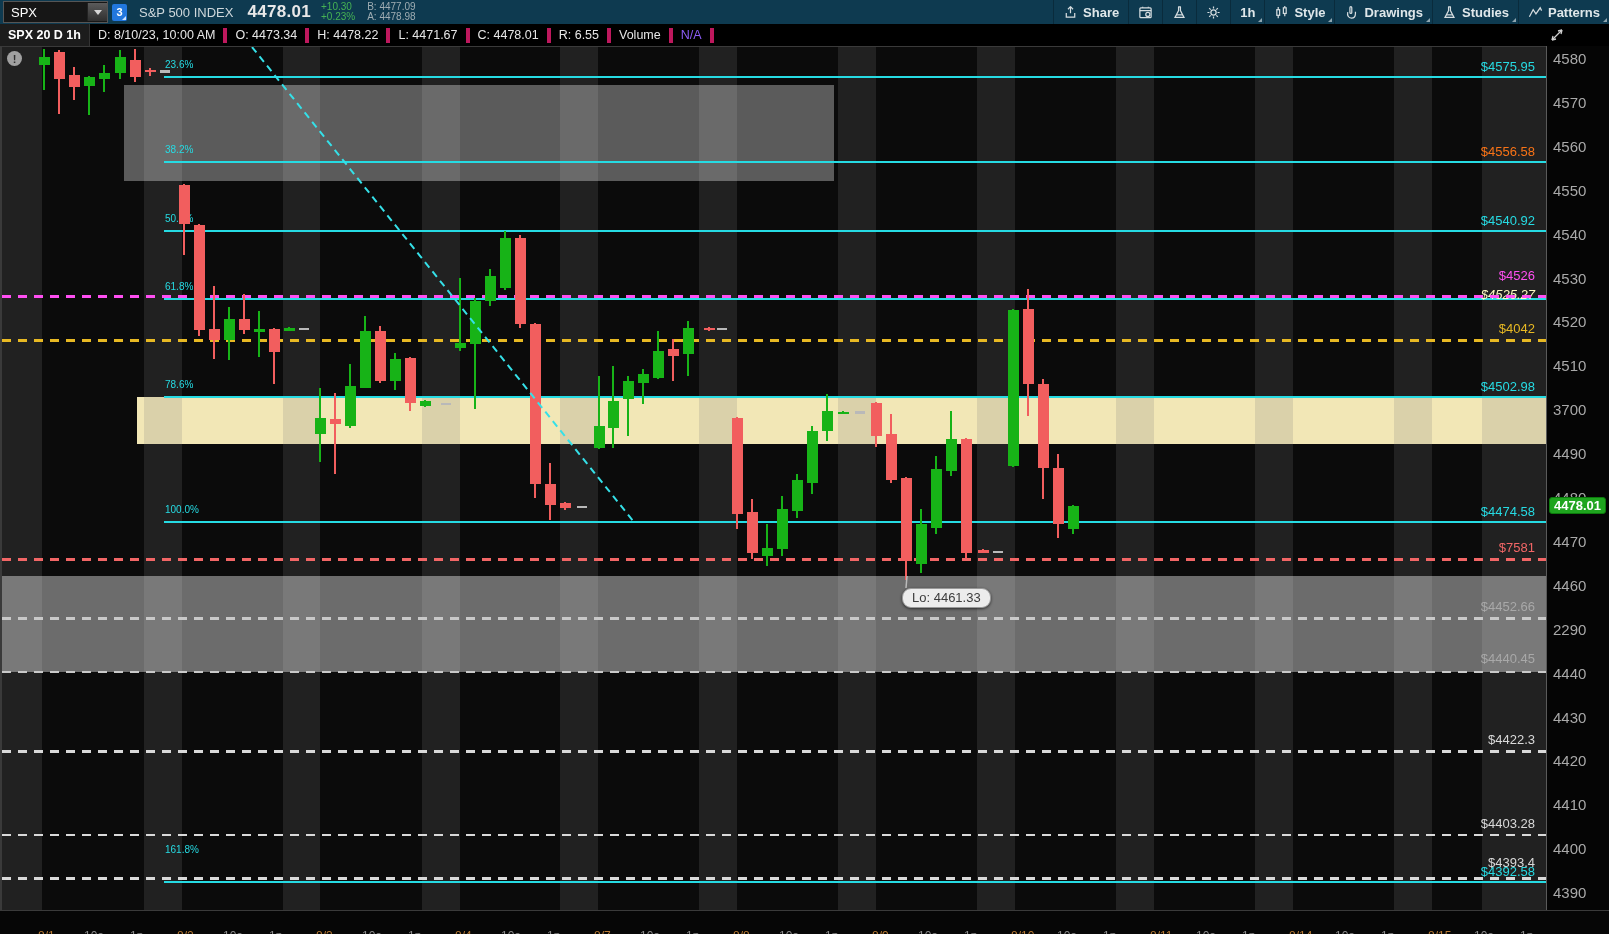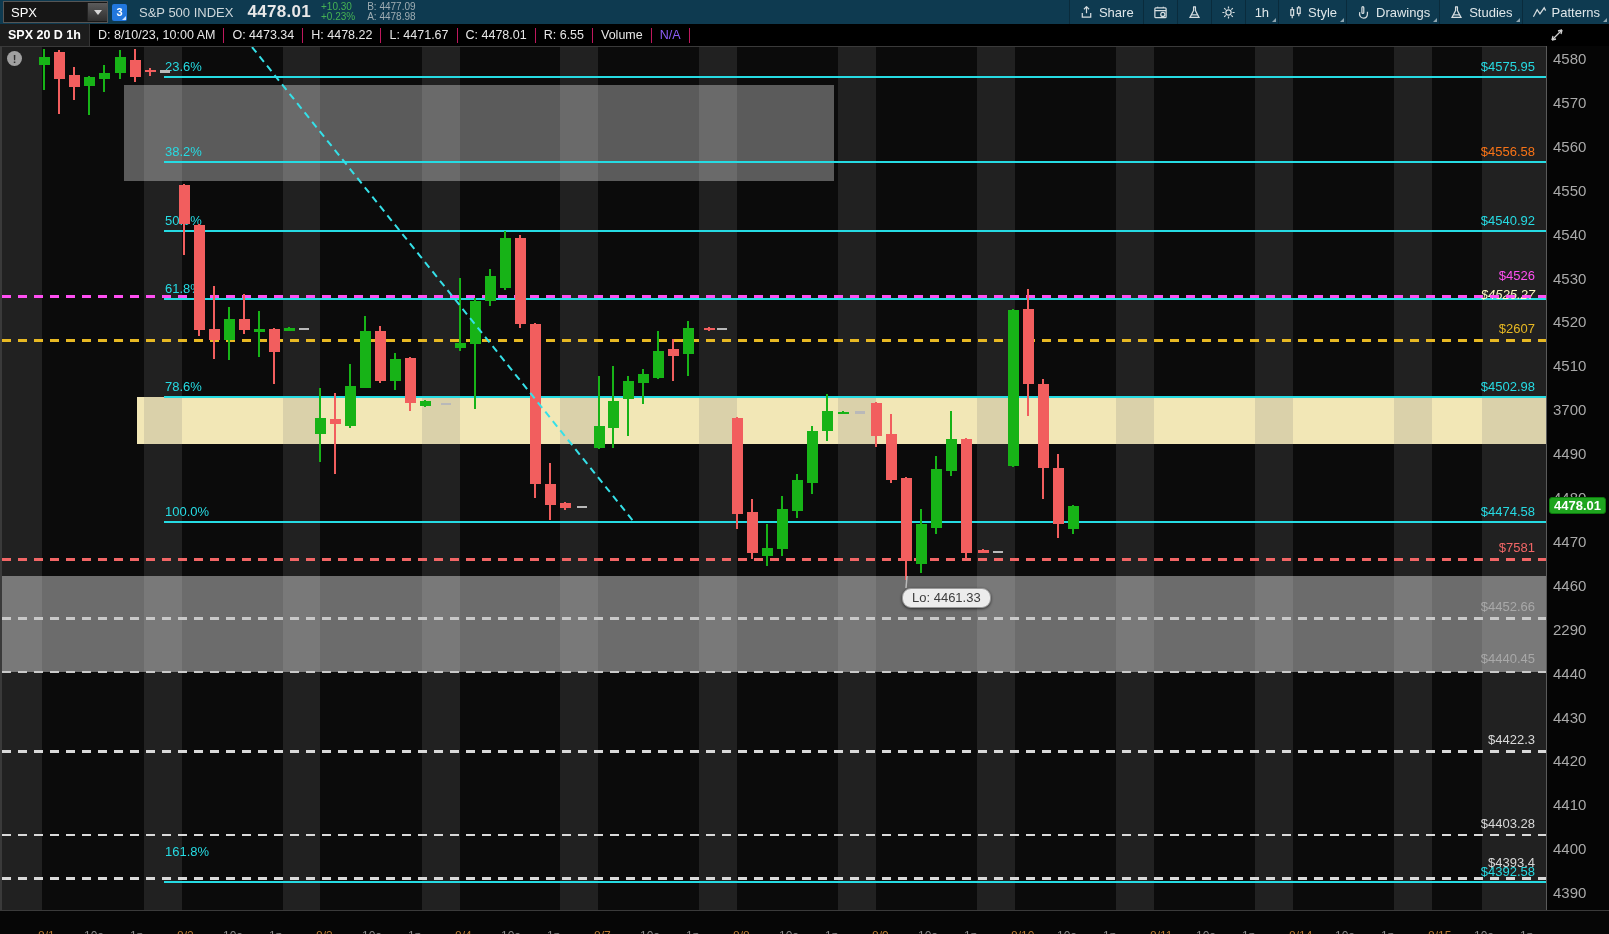--- a/index.html
+++ b/index.html
@@ -10,35 +10,35 @@
   .sym-box{display:flex;align-items:center;height:20px;margin-left:3px;background:#161616;border:1px solid #555;width:103px;}
   .sym-box .sym-text{flex:1;padding-left:7px;color:#fff;font-size:13px;}
   .sym-drop{width:19px;height:18px;background:linear-gradient(#5b5b5b,#2f2f2f);border-left:1px solid #222;display:flex;align-items:center;justify-content:center;}
   .caret{width:0;height:0;border-left:4px solid transparent;border-right:4px solid transparent;border-top:5px solid #d6d6d6;}
   .badge3{position:relative;margin-left:4px;width:15px;height:17px;background:#2277dd;border-radius:2px;color:#fff;font-size:11px;font-weight:bold;display:flex;align-items:center;justify-content:center;}
   .badge3 i{position:absolute;right:1px;bottom:1px;width:0;height:0;border-left:4px solid transparent;border-bottom:4px solid #cfe3ff;}
   .idx-name{margin-left:12px;color:#cfd8dc;font-size:13px;}
   .big-price{margin-left:14px;color:#e8e8e8;font-size:17px;font-weight:bold;letter-spacing:.3px;}
   .chg{margin-left:10px;display:flex;flex-direction:column;line-height:10px;font-size:10px;color:#46b254;}
   .ba{margin-left:12px;display:flex;flex-direction:column;line-height:10px;font-size:10px;color:#9fadb3;}
-  #tb-right{margin-left:auto;display:flex;align-items:center;height:24px;}
+  #tb-right{margin-left:auto;display:flex;align-items:center;height:24px;font-weight:bold;}
   .tbtn{position:relative;display:flex;align-items:center;gap:5px;height:24px;padding:0 9px;color:#dfe7ea;font-size:13px;cursor:pointer;border-left:1px solid rgba(0,0,0,.25);}
   .tbtn svg{display:block;}
   .dd-corner{position:absolute;right:2px;bottom:2px;width:0;height:0;border-left:4px solid transparent;border-bottom:4px solid #8fa6b0;}
   
   #ohlc{position:absolute;left:0;top:24px;width:1609px;height:22px;background:#000;display:flex;align-items:center;font-size:12.5px;color:#e6e6e6;}
   .chip{height:22px;display:flex;align-items:center;padding:0 8px;background:#1c1c1c;color:#fff;font-weight:bold;border-right:1px solid #333;}
-  .oitem{padding:0 8px;border-right:1px solid #be185d;height:15px;display:flex;align-items:center;white-space:nowrap;}
+  .oitem{padding:0 8px;border-right:4px solid #be185d;height:15px;display:flex;align-items:center;white-space:nowrap;}
   .oitem.dim{color:#8b5cf6;}
   
   #chart{position:absolute;left:0;top:46px;width:1546px;height:864px;background:#0b0b0b;overflow:hidden;border-top:1px solid #3a3a3a;border-left:2px solid #3a3a3a;}
   .daycol{position:absolute;top:0;height:864px;background:rgba(125,125,125,.20);}
   .zone{position:absolute;}
   .hline{position:absolute;height:2px;}
-  .fib-lab{position:absolute;font-size:13px;color:#26dbe3;}
+  .fib-lab{position:absolute;font-size:10px;color:#26dbe3;}
   .pr-lab{position:absolute;right:13px;font-size:13px;text-align:right;}
   .wick{position:absolute;width:2px;}
   .body{position:absolute;width:11px;}
   .marker{position:absolute;width:10px;height:2.5px;background:#b9b9b9;}
   #overlay{position:absolute;left:0;top:0;}
   .tooltip{position:absolute;background:#ececec;border:1px solid #999;border-radius:9px;color:#3c3c3c;font-size:13px;padding:1px 9px 2px 9px;white-space:nowrap;box-shadow:0 1px 3px rgba(0,0,0,.6);}
   .info-ic{position:absolute;left:5px;top:4px;width:15px;height:15px;border-radius:50%;background:#a9a9a9;color:#1c1c1c;font-size:11px;font-weight:bold;display:flex;align-items:center;justify-content:center;}
   
   #yaxis{position:absolute;left:1546px;top:46px;width:63px;height:864px;background:#050505;border-left:1px solid #5a5a5a;}
   .ytick{position:absolute;left:6px;color:#a9a9a9;font-size:15px;}
@@ -207,21 +207,21 @@
       <div class="pr-lab" style="top: 332.118px; color: rgb(38, 219, 227);">$4502.98</div>
       <div class="hline" style="left: 162px; width: 1384px; top: 473.794px; background: rgb(38, 219, 227);"></div>
       <div class="fib-lab" style="left: 163px; top: 456.794px;">100.0%</div>
       <div class="pr-lab" style="top: 456.794px; color: rgb(38, 219, 227);">$4474.58</div>
       <div class="hline" style="left: 162px; width: 1384px; top: 833.774px; background: rgb(38, 219, 227);"></div>
       <div class="fib-lab" style="left: 163px; top: 796.774px;">161.8%</div>
       <div class="pr-lab" style="top: 816.774px; color: rgb(38, 219, 227);">$4392.58</div>
       <div class="hline" style="left: 0px; width: 1546px; top: 248.06px; height: 3px; background: repeating-linear-gradient(90deg, rgb(255, 79, 242) 0px, rgb(255, 79, 242) 9px, transparent 9px, transparent 16px);"></div>
       <div class="pr-lab" style="top: 221.06px; color: rgb(255, 79, 242);">$4526</div>
       <div class="hline" style="left: 0px; width: 1546px; top: 291.96px; height: 3px; background: repeating-linear-gradient(90deg, rgb(232, 185, 35) 0px, rgb(232, 185, 35) 9px, transparent 9px, transparent 16px);"></div>
-      <div class="pr-lab" style="top: 273.96px; color: rgb(232, 185, 35);">$2607</div>
+      <div class="pr-lab" style="top: 273.96px; color: rgb(232, 185, 35);">$4042</div>
       <div class="hline" style="left: 0px; width: 1546px; top: 511.46px; height: 2.5px; background: repeating-linear-gradient(90deg, rgb(242, 102, 102) 0px, rgb(242, 102, 102) 9px, transparent 9px, transparent 16px);"></div>
       <div class="pr-lab" style="top: 493.46px; color: rgb(242, 102, 102);">$7581</div>
       <div class="hline" style="left: 0px; width: 1546px; top: 570.023px; height: 2.5px; background: repeating-linear-gradient(90deg, rgb(201, 201, 201) 0px, rgb(201, 201, 201) 9px, transparent 9px, transparent 16px);"></div>
       <div class="pr-lab" style="top: 552.023px; color: rgb(168, 168, 168);">$4452.66</div>
       <div class="hline" style="left: 0px; width: 1546px; top: 623.625px; height: 2.5px; background: repeating-linear-gradient(90deg, rgb(201, 201, 201) 0px, rgb(201, 201, 201) 9px, transparent 9px, transparent 16px);"></div>
       <div class="pr-lab" style="top: 604px; color: rgb(168, 168, 168);">$4440.45</div>
       <div class="hline" style="left: 0px; width: 1546px; top: 703.303px; height: 2.5px; background: repeating-linear-gradient(90deg, rgb(217, 217, 217) 0px, rgb(217, 217, 217) 9px, transparent 9px, transparent 16px);"></div>
       <div class="pr-lab" style="top: 685.303px; color: rgb(217, 217, 217);">$4422.3</div>
       <div class="hline" style="left: 0px; width: 1546px; top: 786.801px; height: 2.5px; background: repeating-linear-gradient(90deg, rgb(217, 217, 217) 0px, rgb(217, 217, 217) 9px, transparent 9px, transparent 16px);"></div>
       <div class="pr-lab" style="top: 768.801px; color: rgb(217, 217, 217);">$4403.28</div>

